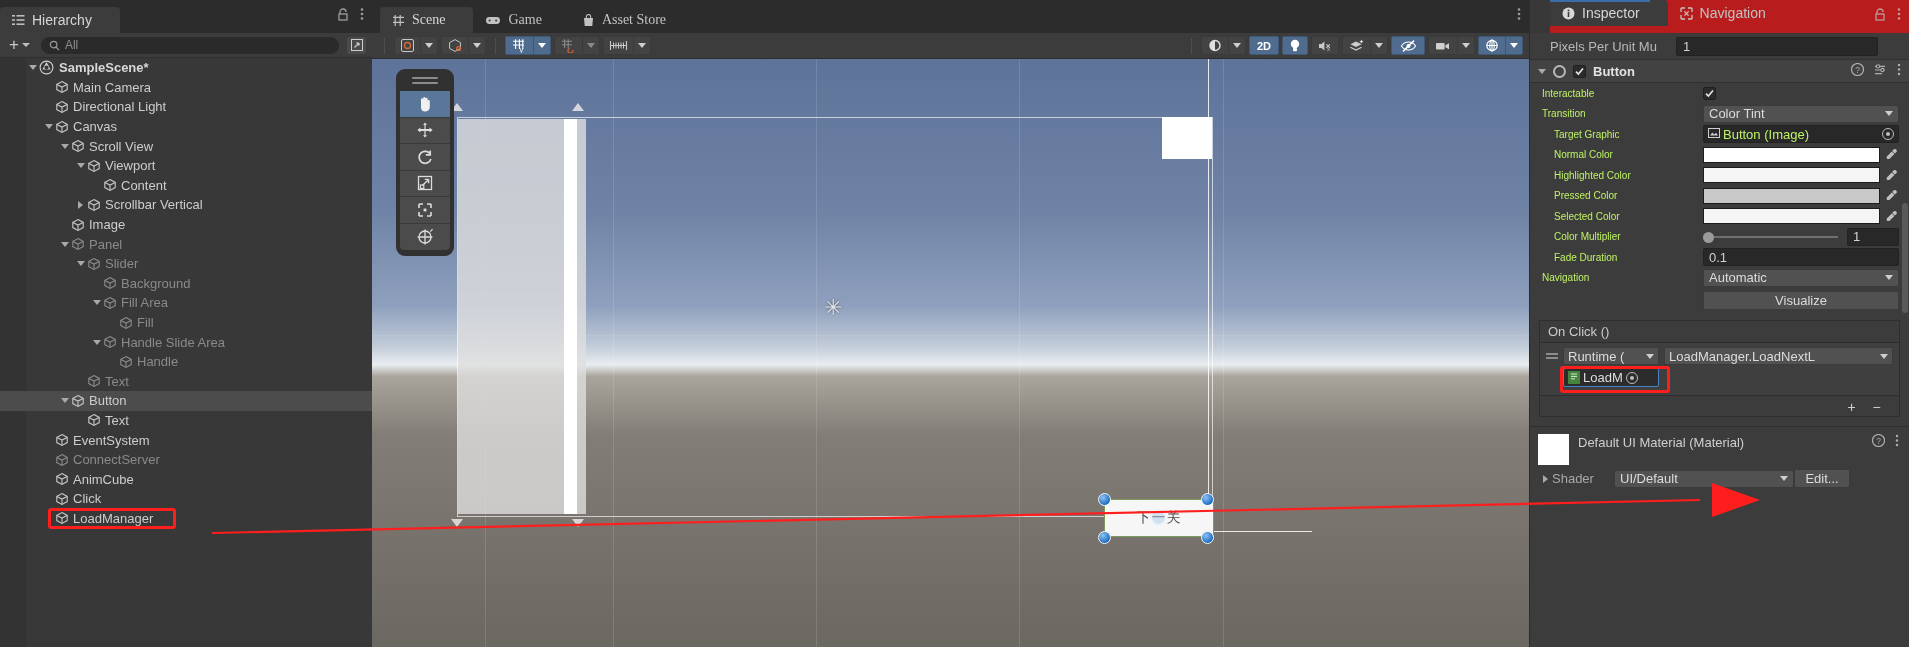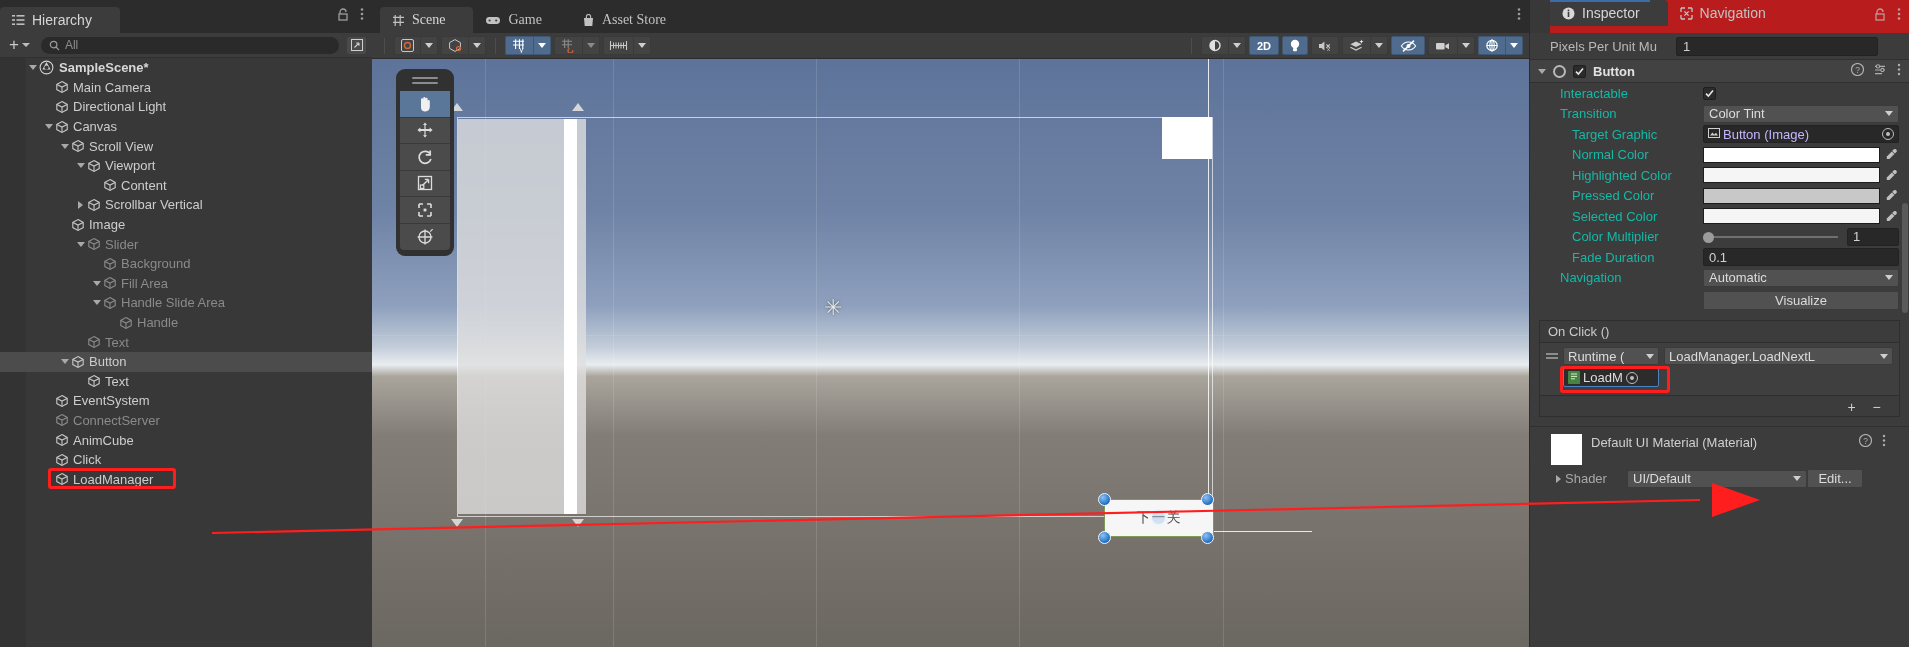--- a/index.html
+++ b/index.html
@@ -128,31 +128,31 @@
   .comp-header { height: 24px; background: #424242; border-top: 1px solid #303030; border-bottom: 1px solid #303030;
                  display: flex; align-items: center; gap: 7px; padding: 0 8px; }
   .comp-header .ttl { font-weight: bold; font-size: 13px; color: #e2e2e2; }
   .comp-header .right { margin-left: auto; display: flex; gap: 10px; align-items: center; opacity: .85; }
   .cb { width: 13px; height: 13px; background: #2b2b2b; border: 1px solid #1f1f1f; border-radius: 2px;
         display: flex; align-items: center; justify-content: center; }
   .cb svg { display: block; }
   .comp-toggle-circle { width: 13px; height: 13px; border-radius: 50%; border: 2px solid #b9b9b9; }
 
   .prow { height: 20.5px; display: flex; align-items: center; padding: 0 10px 0 12px; }
-  .prow .lbl { color: #14b8a6; font-size: 13px; flex: none; margin-left: 18px; }
+  .prow .lbl { color: #bef264; font-size: 10px; flex: none; }
   .prow .lbl.ind { padding-left: 12px; }
   .ctl { margin-left: auto; width: 196px; display: flex; align-items: center; gap: 3px; }
 
   .dropdown { flex: 1; height: 18px; background: #515151; border: 1px solid #3b3b3b; border-radius: 2px;
               display: flex; align-items: center; padding: 0 5px; color: #dcdcdc; font-size: 13px; }
   .dropdown .dd-caret { margin-left: auto; }
   .caret-dn { width: 0; height: 0; border-left: 4px solid transparent; border-right: 4px solid transparent;
               border-top: 5px solid #cfcfcf; }
   .objfield { flex: 1; height: 18px; background: #282828; border: 1px solid #222; border-radius: 2px;
-              display: flex; align-items: center; padding: 0 4px; gap: 3px; color: #c4b5fd; font-size: 13px; }
+              display: flex; align-items: center; padding: 0 4px; gap: 3px; color: #bef264; font-size: 13px; }
   .objfield .pick { margin-left: auto; }
   .ring-pick { width: 12px; height: 12px; border-radius: 50%; border: 1.5px solid #bdbdbd;
                display:flex; align-items:center; justify-content:center; }
   .ring-pick i { width: 4px; height: 4px; border-radius: 50%; background: #bdbdbd; display:block; }
   .colorfield { flex: 1; height: 16px; border: 1px solid #1d1d1d; }
   .eyedrop { width: 16px; flex: none; display: flex; align-items: center; justify-content: center; opacity: .9; }
   .slider-wrap { flex: 1; display: flex; align-items: center; position: relative; height: 18px; }
   .slider-track { position: absolute; left: 6px; right: 6px; height: 2px; background: #6f6f6f; top: 8px; }
   .slider-knob { position: absolute; left: 0; top: 4px; width: 11px; height: 11px; border-radius: 50%;
                  background: #9b9b9b; }
@@ -178,21 +178,21 @@
              width: 96px; }
   .script-ico { width: 12px; height: 13px; background: #46843f; border-radius: 1px; display:block; flex:none;
                 position: relative; }
   .redbox { position: absolute; border: 3px solid #ff1e1e; border-radius: 3px; pointer-events: none; }
   .plusminus { display: flex; justify-content: flex-end; gap: 0; padding: 2px 10px 0 0; }
   .pm-btn { width: 25px; height: 17px; display: flex; align-items: center; justify-content: center;
             color: #d0d0d0; font-size: 14px; }
   .oc-footer { height: 21px; background: #3c3c3c; border-top: 1px solid #2e2e2e; display:flex;
                align-items:center; justify-content:flex-end; }
 
-  .mat-sec { margin-top: 9px; border-top: 1px solid #303030; padding: 7px 13px 0; }
+  .mat-sec { margin-top: 9px; border-top: 1px solid #303030; padding: 7px 0 0; }
   .mat-head { display: flex; align-items: flex-start; padding: 0 10px 0 8px; gap: 9px; }
   .mat-swatch { width: 31px; height: 31px; background: #ffffff; flex: none; }
   .mat-title { color: #cfcfcf; font-size: 13px; padding-top: 1px; }
   .mat-right { margin-left: auto; display: flex; gap: 10px; align-items: center; opacity: .85; }
   .mat-shader-row { display: flex; align-items: center; gap: 0; padding: 4px 10px 0 8px; }
   .mat-foldout { width: 14px; display: flex; align-items: center; justify-content: center; }
   .tri-right-sm { width: 0; height: 0; border-top: 4px solid transparent; border-bottom: 4px solid transparent;
                   border-left: 5px solid #a9a9a9; }
 
   .scroll-thumb { position: absolute; right: 1px; width: 6px; background: #5a5a5a; border-radius: 3px; }
@@ -352,20 +352,32 @@
           <span class="twist" style="margin-left: 58px;"></span>
           <span style="display: flex; align-items: center;">
             <svg class="cube" width="14" height="14" viewBox="0 0 14 14">
               <path d="M7 1.6 12.2 4.4V9.6L7 12.4 1.8 9.6V4.4Z" fill="none" stroke="#c6c6c6" stroke-width="1.1"></path>
               <path d="M1.8 4.4 7 7.1 12.2 4.4 M7 7.1V12.4" fill="none" stroke="#c6c6c6" stroke-width="1.1"></path>
             </svg>
           </span>
           <span class="hname">Image</span>
         </div>
         <div class="hrow dim">
+          <span class="twist" style="margin-left: 58px;">
+            <span class="tri-down"></span>
+          </span>
+          <span style="display: flex; align-items: center;">
+            <svg class="cube" width="14" height="14" viewBox="0 0 14 14">
+              <path d="M7 1.6 12.2 4.4V9.6L7 12.4 1.8 9.6V4.4Z" fill="none" stroke="#8a8a8a" stroke-width="1.1"></path>
+              <path d="M1.8 4.4 7 7.1 12.2 4.4 M7 7.1V12.4" fill="none" stroke="#8a8a8a" stroke-width="1.1"></path>
+            </svg>
+          </span>
+          <span class="hname">Panel</span>
+        </div>
+        <div class="hrow dim">
           <span class="twist" style="margin-left: 74px;">
             <span class="tri-down"></span>
           </span>
           <span style="display: flex; align-items: center;">
             <svg class="cube" width="14" height="14" viewBox="0 0 14 14">
               <path d="M7 1.6 12.2 4.4V9.6L7 12.4 1.8 9.6V4.4Z" fill="none" stroke="#8a8a8a" stroke-width="1.1"></path>
               <path d="M1.8 4.4 7 7.1 12.2 4.4 M7 7.1V12.4" fill="none" stroke="#8a8a8a" stroke-width="1.1"></path>
             </svg>
           </span>
           <span class="hname">Slider</span>
@@ -384,20 +396,30 @@
           <span class="twist" style="margin-left: 90px;">
             <span class="tri-down"></span>
           </span>
           <span style="display: flex; align-items: center;">
             <svg class="cube" width="14" height="14" viewBox="0 0 14 14">
               <path d="M7 1.6 12.2 4.4V9.6L7 12.4 1.8 9.6V4.4Z" fill="none" stroke="#8a8a8a" stroke-width="1.1"></path>
               <path d="M1.8 4.4 7 7.1 12.2 4.4 M7 7.1V12.4" fill="none" stroke="#8a8a8a" stroke-width="1.1"></path>
             </svg>
           </span>
           <span class="hname">Fill Area</span>
+        </div>
+        <div class="hrow dim">
+          <span class="twist" style="margin-left: 106px;"></span>
+          <span style="display: flex; align-items: center;">
+            <svg class="cube" width="14" height="14" viewBox="0 0 14 14">
+              <path d="M7 1.6 12.2 4.4V9.6L7 12.4 1.8 9.6V4.4Z" fill="none" stroke="#8a8a8a" stroke-width="1.1"></path>
+              <path d="M1.8 4.4 7 7.1 12.2 4.4 M7 7.1V12.4" fill="none" stroke="#8a8a8a" stroke-width="1.1"></path>
+            </svg>
+          </span>
+          <span class="hname">Fill</span>
         </div>
         <div class="hrow dim">
           <span class="twist" style="margin-left: 90px;">
             <span class="tri-down"></span>
           </span>
           <span style="display: flex; align-items: center;">
             <svg class="cube" width="14" height="14" viewBox="0 0 14 14">
               <path d="M7 1.6 12.2 4.4V9.6L7 12.4 1.8 9.6V4.4Z" fill="none" stroke="#8a8a8a" stroke-width="1.1"></path>
               <path d="M1.8 4.4 7 7.1 12.2 4.4 M7 7.1V12.4" fill="none" stroke="#8a8a8a" stroke-width="1.1"></path>
             </svg>

